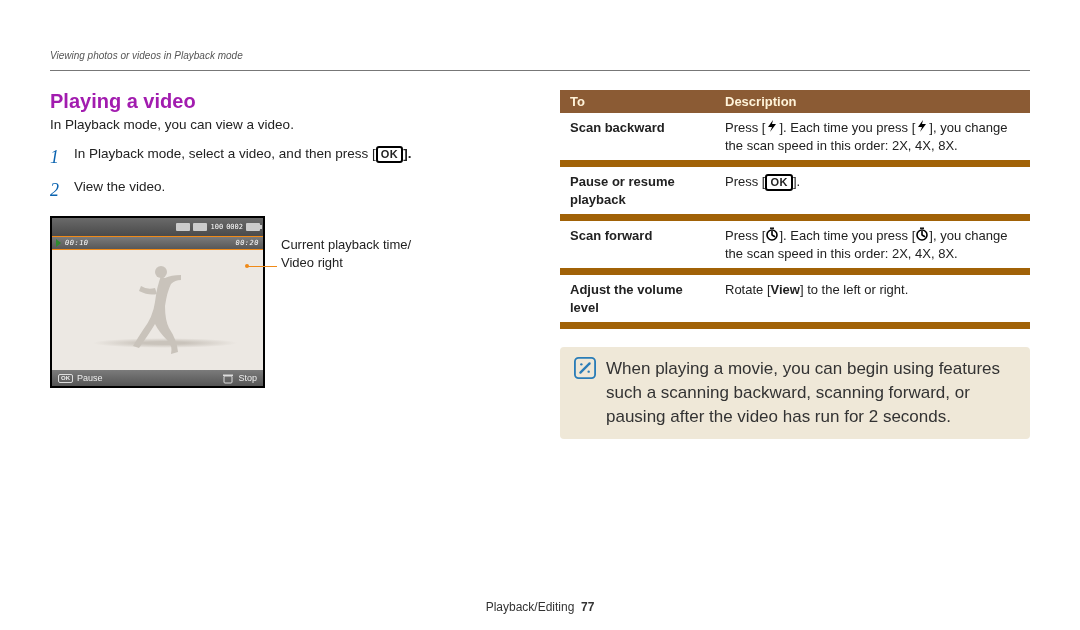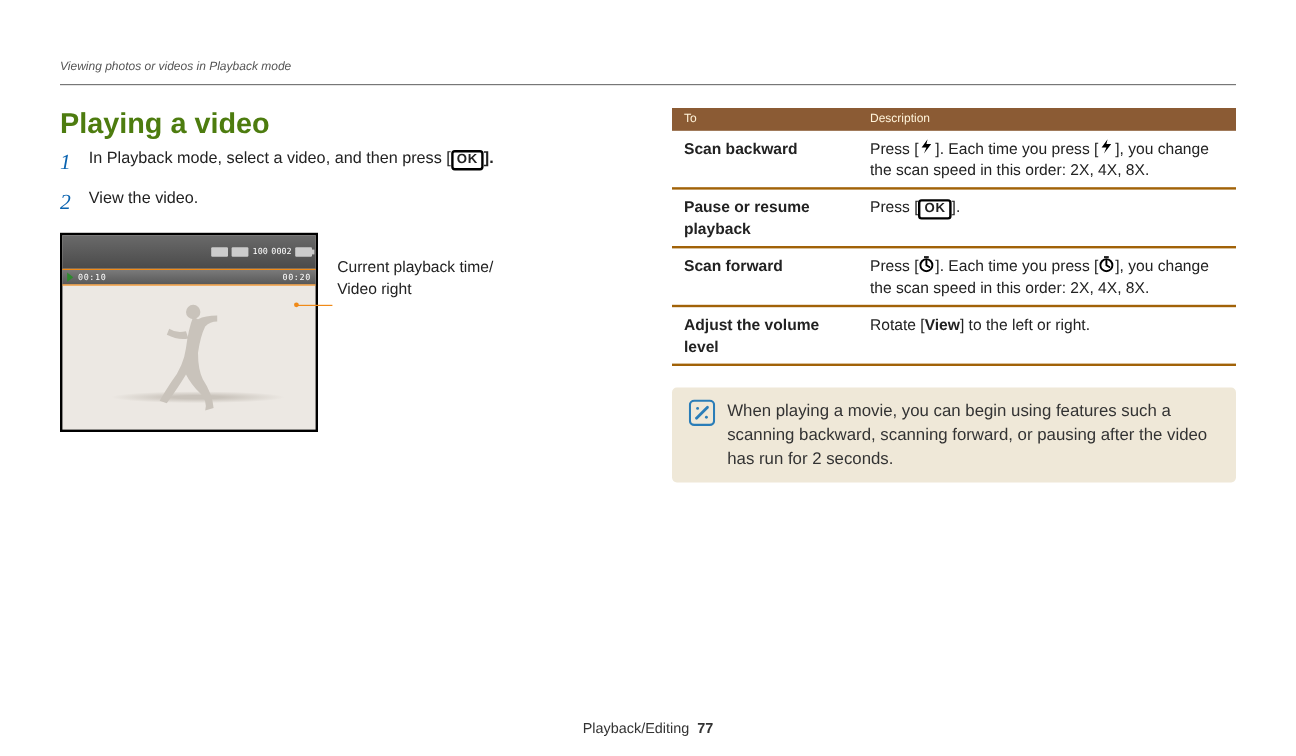--- a/index.html
+++ b/index.html
@@ -5,69 +5,70 @@
   * { box-sizing: border-box; margin: 0; padding: 0; }
   body {
     width: 1080px; height: 630px;
     font-family: "Segoe UI", "Helvetica Neue", Arial, sans-serif;
     font-size: 13.5px; color: #222; background: #fff; position: relative;
   }
   .rule { position: absolute; left: 50px; right: 50px; top: 70px; height: 1px; background: #777; }
   .chapter { position: absolute; left: 50px; top: 50px; font-style: italic; color: #555; font-size: 10px; }
   .page { position: absolute; left: 50px; right: 50px; top: 90px; bottom: 40px; display: flex; gap: 40px; }
   .col { flex: 1; min-width: 0; }
-  h2.sec { color: #4d7c0f; font-size: 24px; font-weight: 600; margin-bottom: 4px; }
+  h2.sec { color: #a21caf; font-size: 20px; font-weight: 600; margin-bottom: 4px; }
   .intro { margin-bottom: 12px; }
   .ordered { list-style: none; }
   .ordered li { display: flex; gap: 10px; margin-bottom: 6px; line-height: 1.5; }
   .ordered li .num { color: #0a63b0; font-family: Georgia, serif; font-style: italic; font-size: 18px; min-width: 14px; }
   .okglyph { display: inline-block; border: 2px solid #000; border-radius: 3px; font-weight: 800; font-size: 11px; line-height: 1; padding: 1px 3px; letter-spacing: 0.5px; vertical-align: 0; }
   .brack { font-weight: 600; }
   .bold { font-weight: 700; }
   .shot-wrap { display: flex; gap: 16px; margin-top: 12px; }
   .shot { width: 215px; border: 2px solid #000; position: relative; background: #ece8e3; }
-  .shot .topbar { height: 28px; background: linear-gradient(#6a6a6a,#4a4a4a); display: flex; justify-content: flex-end; align-items: center; gap: 3px; padding: 0 3px; }
+  .shot .topbar { height: 18px; background: linear-gradient(#6a6a6a,#4a4a4a); display: flex; justify-content: flex-end; align-items: center; gap: 3px; padding: 0 3px; }
   .topseg { width: 14px; height: 8px; background: #ccc; border-radius: 1px; position: relative; }
   .topseg.bat::after{content:"";position:absolute;right:-2px;top:2px;width:2px;height:4px;background:#ccc;}
   .topnum { color:#fff; font-size:7px; font-family: monospace; }
   .shot .playbar { height: 14px; background: linear-gradient(#7a7a7a,#585858); border: 1px solid #f08a18; border-left: none; border-right: none; display:flex; align-items:center; padding:0 4px; gap:4px; position: relative; }
   .playtri { width:0;height:0;border-left:5px solid #2d8a2d;border-top:4px solid transparent;border-bottom:4px solid transparent; }
-  .timestamp { color:#fff; font-size:7px; font-family: monospace; letter-spacing: 0.5px;}
+  .timestamp { color:#fff; font-size:7px; font-family: monospace; letter-spacing: 0.5px; font-style: italic;}
   .spacer { flex:1; }
   .callout-line { position:absolute; right:-14px; top:29px; width:30px; height:1px; background:#f08a18; }
   .callout-line::after { content:""; position:absolute; left:-2px; top:-2px; width:4px; height:4px; border-radius:50%; background:#f08a18; }
   .shotbody { height:120px; position:relative; overflow:hidden; }
   .ground { position:absolute; left:40px; right:25px; bottom:22px; height:10px; border-radius:50%; background: radial-gradient(ellipse at center, #c9c3bb 20%, #ece8e3 70%); }
   .dancer { position:absolute; left:50%; top:12px; transform:translateX(-50%); }
   .dancer svg { display:block; }
   .shot .botbar { height:16px; background: linear-gradient(#7b7b7b,#555); display:flex; align-items:center; color:#eee; font-size:9px; }
   .botseg { display:flex; align-items:center; gap:4px; padding:0 6px; }
   .okmini { display:inline-block; border:1px solid #ddd; border-radius:2px; font-size:6px; font-weight:700; padding:0.5px 2px; }
   .del { width:12px;height:9px; position:relative; }
   .del svg{position:absolute;inset:0;}
   .callout-text { font-size:13px; color:#222; padding-top:20px; line-height:1.35;}
   table.ctrl { border-collapse: collapse; width: 100%; }
-  table.ctrl th { background:#8b5b34; color:#fff3d9; text-align:left; font-weight:400; padding:4px 10px; font-size:10px; }
-  table.ctrl td { border-bottom:2px solid #a16207; padding:6px 10px; vertical-align:top; font-size:13px; line-height:1.35; }
+  table.ctrl th { background:#8b5b34; color:#fff3d9; text-align:left; font-weight:700; padding:4px 10px; font-size:13px; }
+  table.ctrl td { border-bottom:7px solid #a16207; padding:6px 10px; vertical-align:top; font-size:13px; line-height:1.35; }
   table.ctrl td:first-child { font-weight:700; width:155px; }
   .iconbox { display:inline-block; width:14px; height:12px; vertical-align:-1px; }
-  .note { display:flex; gap:10px; background:#efe8d8; border-radius:4px; padding:10px 14px; margin-top:18px; font-size:14px; color:#333; line-height:1.4; }
+  .note { display:flex; gap:10px; background:#efe8d8; border-radius:4px; padding:10px 14px; margin-top:18px; font-size:17px; color:#333; line-height:1.4; }
   .note-ico { width:22px; height:22px; flex:0 0 22px; }
   .footer { position:absolute; bottom:16px; left:0; right:0; text-align:center; font-size:12px; color:#333; }
   .footer .pg { font-weight:700; }
 </style>
 </head>
 <body>
 
 <div class="chapter">Viewing photos or videos in Playback mode</div>
 <div class="rule"></div>
 
 <div class="page">
   <div class="col">
     <h2 class="sec">Playing a video</h2>
+    <p class="intro">In Playback mode, you can view a video.</p>
     <ol class="ordered">
       <li>
         <span class="num">1</span>
         <span>
           <span>In Playback mode, select a video, and then press [</span><span class="okglyph">OK</span><span class="brack">].</span>
         </span>
       </li>
       <li>
         <span class="num">2</span>
         <span>View the video.</span>
@@ -93,20 +94,36 @@
         <div class="shotbody">
           <div class="ground"></div>
           <div class="dancer">
             <svg width="70" height="100" viewBox="0 0 70 100">
               <g fill="#c9c3bb">
                 <circle cx="38" cy="10" r="6"></circle>
                 <path d="M38 14 Q34 24 32 40 Q30 55 20 68 Q16 74 10 84 L16 86 Q26 72 32 62 Q36 70 44 78 Q50 84 48 92 L55 90 Q54 78 46 66 Q42 58 42 44 Q44 30 48 22 Q52 18 58 18 L58 13 Q48 13 42 16 Z"></path>
                 <path d="M32 26 Q24 28 18 24 L16 29 Q26 34 34 32 Z"></path>
               </g>
             </svg>
+          </div>
+        </div>
+        <div class="botbar">
+          <div class="botseg">
+            <span class="okmini">OK</span>
+            <span>Pause</span>
+          </div>
+          <span style="flex:1"></span>
+          <div class="botseg">
+            <span class="del">
+              <svg viewBox="0 0 12 10">
+                  <rect x="2" y="2" width="8" height="7" rx="1" fill="none" stroke="#ddd" stroke-width="1"></rect>
+                  <rect x="1" y="0.5" width="10" height="1.5" fill="#ddd"></rect>
+                </svg>
+            </span>
+            <span>Stop</span>
           </div>
         </div>
       </div>
       <div class="callout-text">
         <span>Current playback time/</span><br>
         <span>Video right</span>
       </div>
     </div>
   </div>
 

